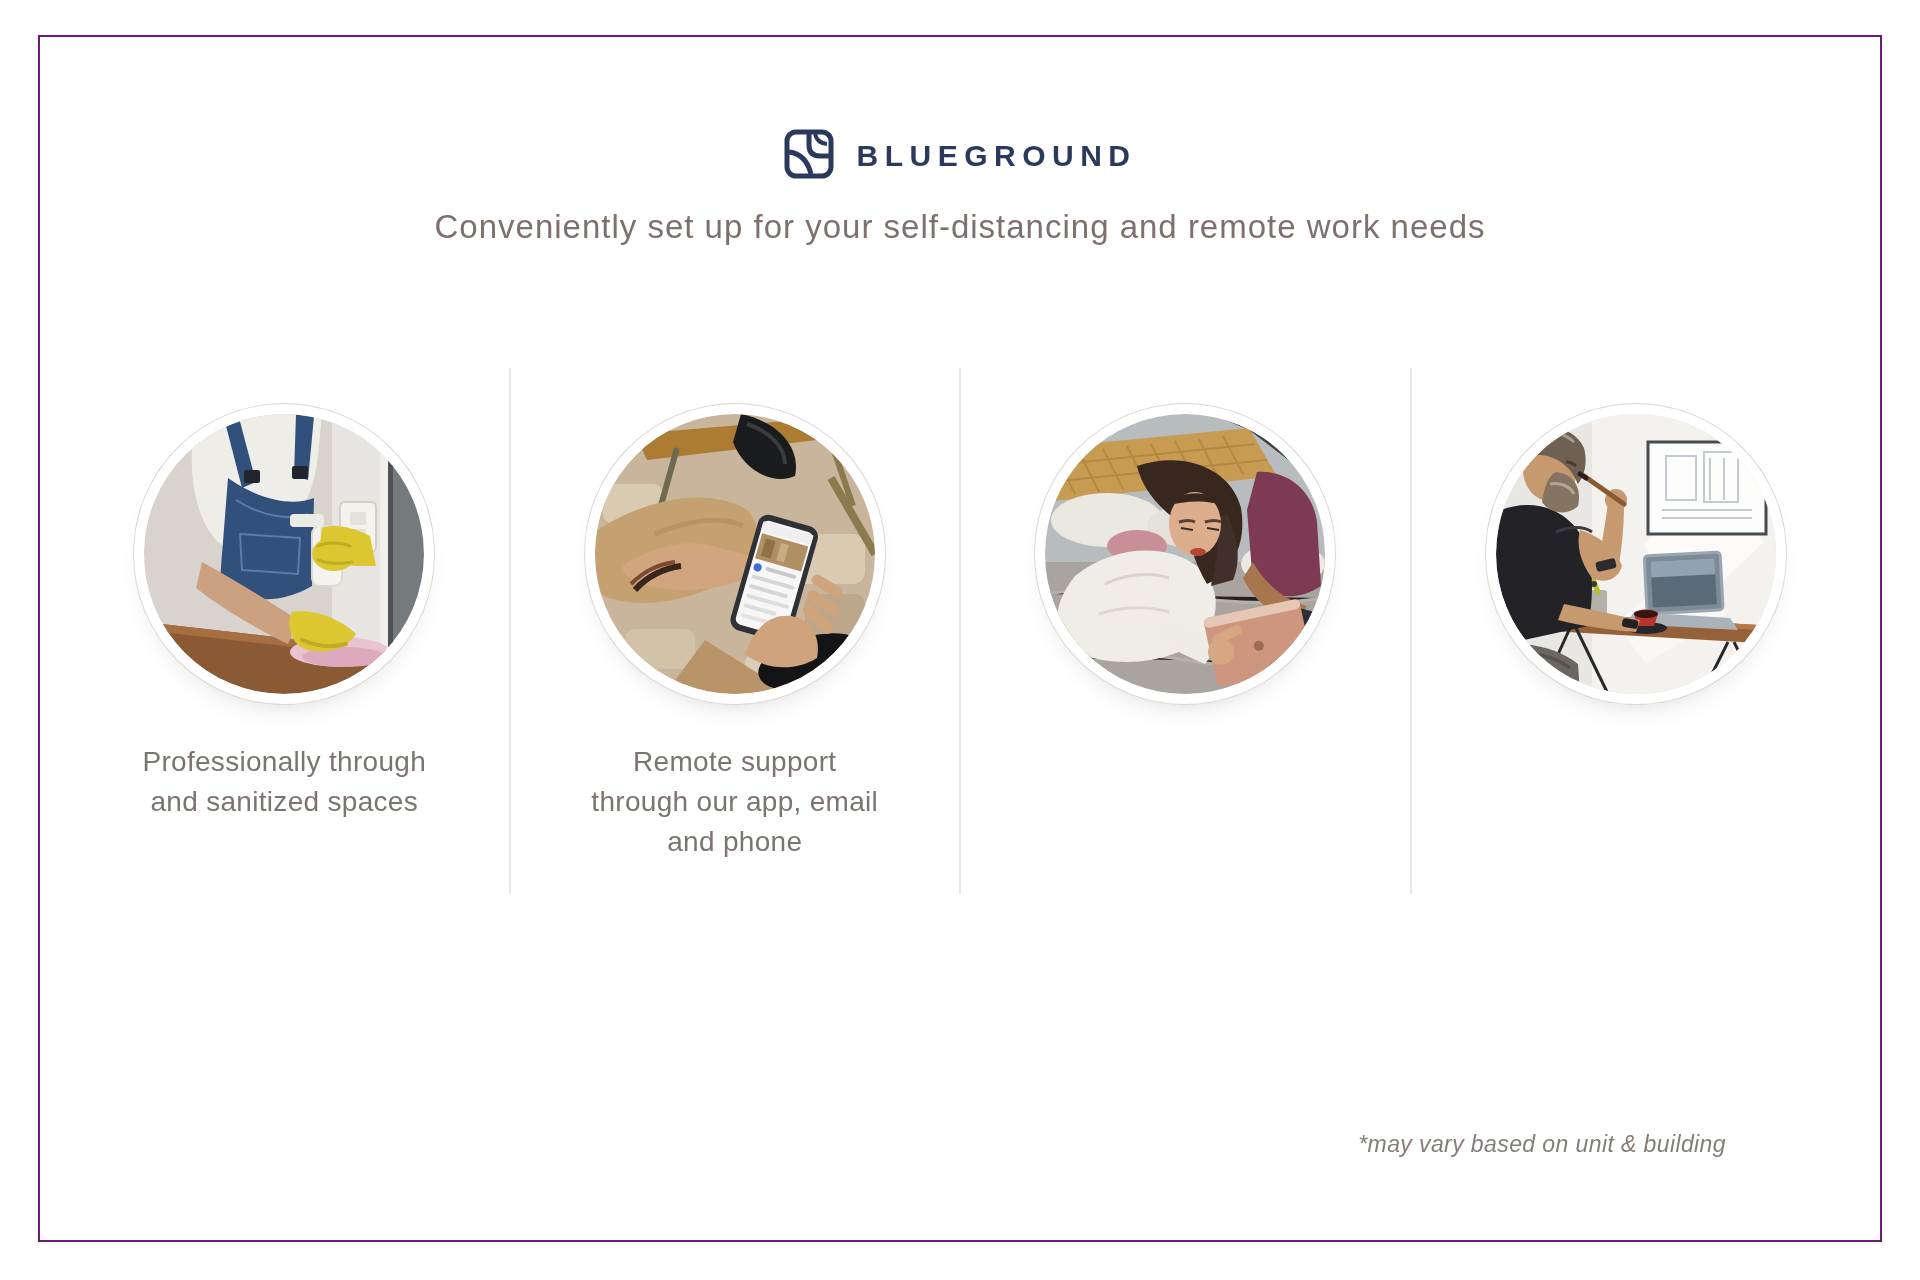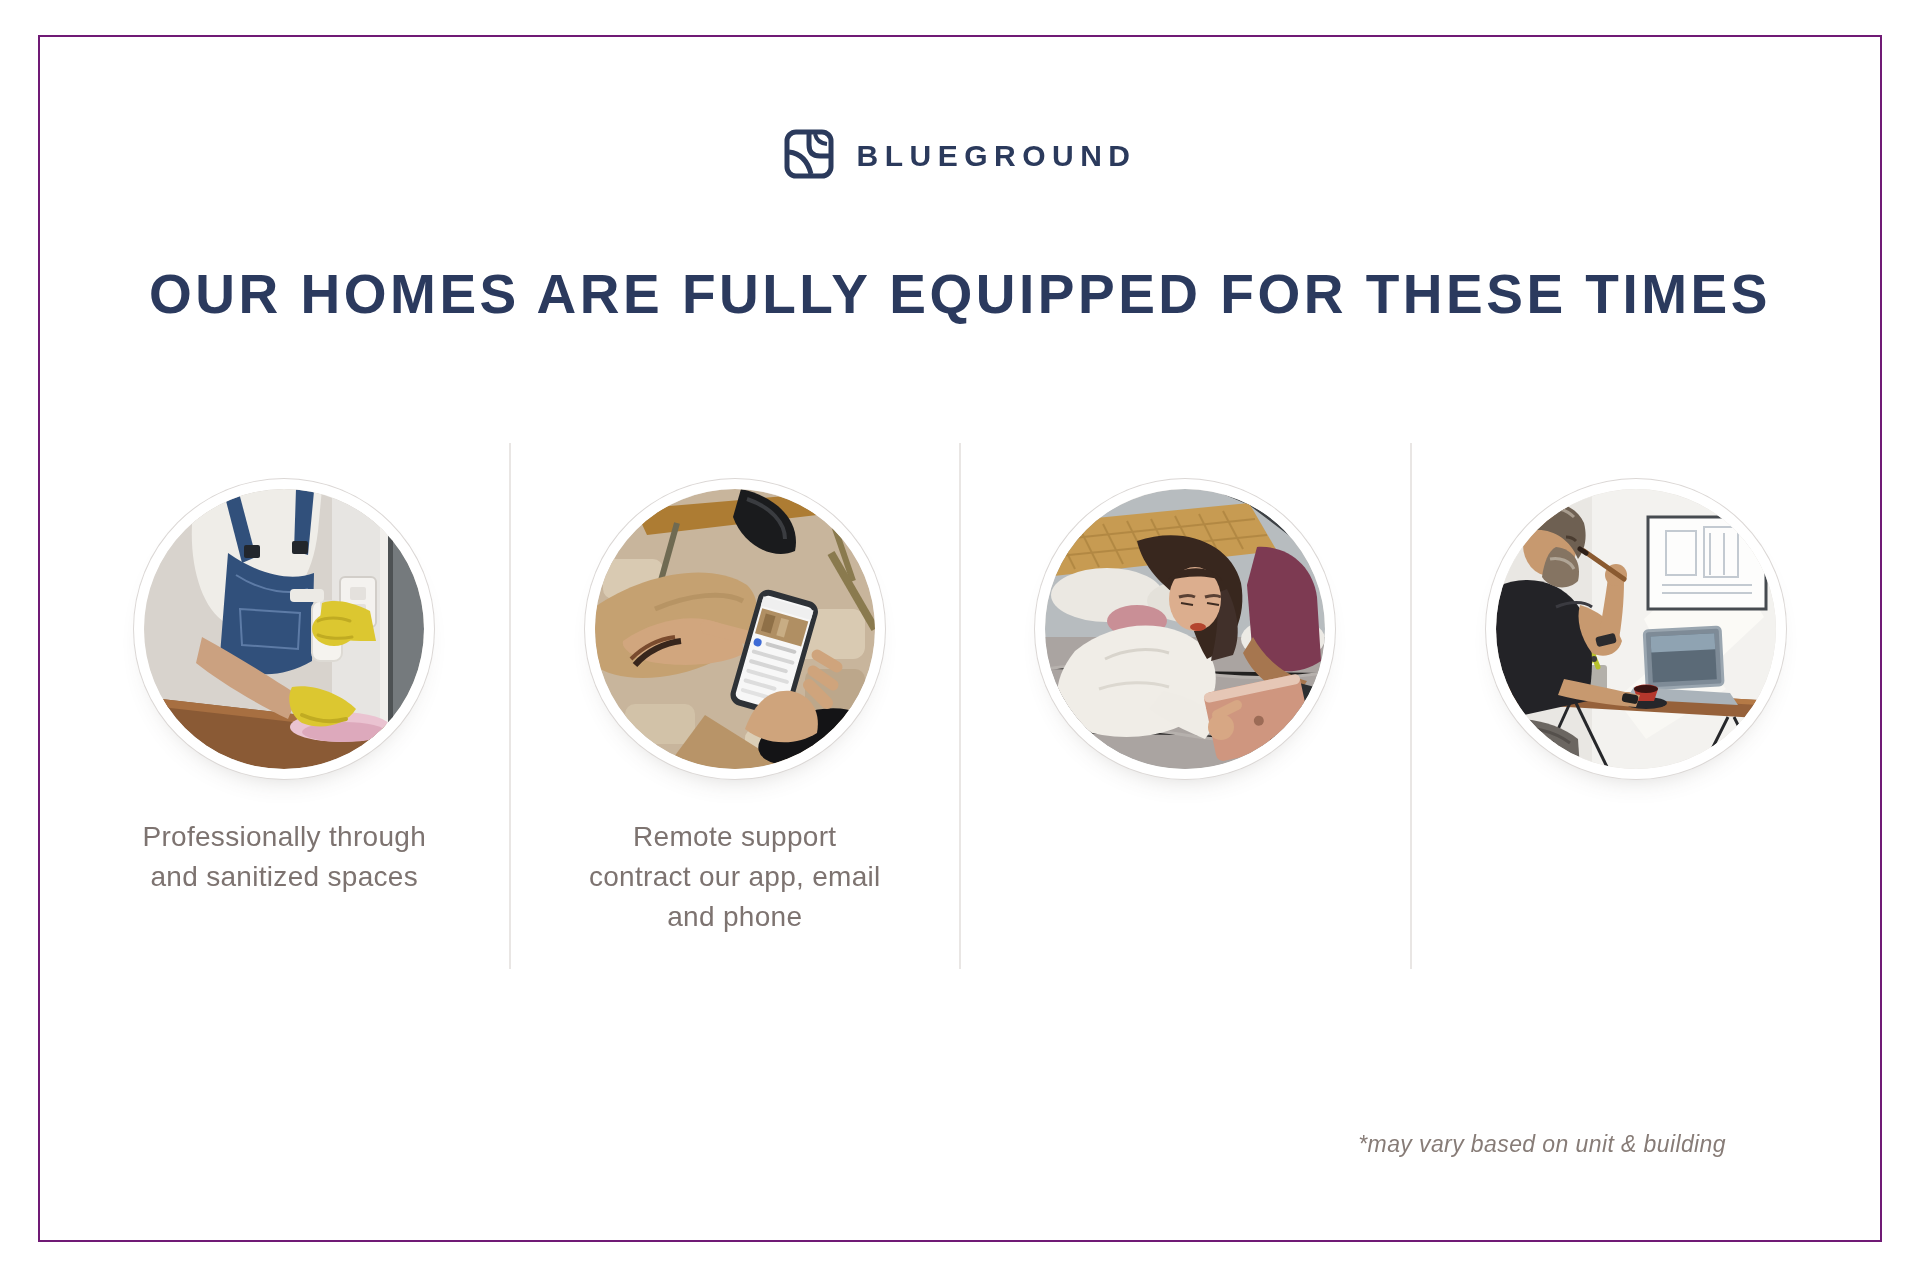--- a/index.html
+++ b/index.html
@@ -60,21 +60,21 @@
   <div class="logo-row">
     <svg class="logo-mark" viewBox="0 0 50 50">
       <rect x="3" y="3" width="44" height="44" rx="9" fill="none" stroke="#2b3a5c" stroke-width="5"></rect>
       <path d="M25,5 L25,16 Q25,27 36,27 L45,27" fill="none" stroke="#2b3a5c" stroke-width="5"></path>
       <path d="M5,23 Q22,25 27,45" fill="none" stroke="#2b3a5c" stroke-width="5"></path>
       <path d="M31,5 Q33,14 43,15" fill="none" stroke="#2b3a5c" stroke-width="4"></path>
     </svg>
     <span class="logo-word">BLUEGROUND</span>
   </div>
 
-  <h1 class="headline">OUR HOMES ARE FULLY EQUIPPED FOR THESE TIMES</h1>
+  <p class="subheadline">Conveniently set up for your self-distancing and remote work needs</p>
 
   <div class="features">
 
     <section class="feature">
       <div class="photo-circle">
         <svg viewBox="0 0 280 280">
           <defs>
               <clipPath id="c1">
                 <circle cx="140" cy="140" r="140"></circle>
               </clipPath>
@@ -166,21 +166,21 @@
               <rect x="157" y="206" width="40" height="4" rx="2" fill="#e2e2e2"></rect>
             </g>
             <path d="M150,240 C160,212 176,200 196,202 C216,206 226,222 222,244 C200,258 170,256 150,240 Z" fill="#cfa47c"></path>
             <path d="M214,196 L232,214" stroke="#cfa47c" stroke-width="12" stroke-linecap="round"></path>
             <path d="M218,182 L238,196" stroke="#cfa47c" stroke-width="11" stroke-linecap="round"></path>
             <path d="M222,166 L242,178" stroke="#cfa47c" stroke-width="11" stroke-linecap="round"></path>
           </g>
         </svg>
       </div>
       <p class="caption">Remote support
-contract our app, email
+through our app, email
 and phone</p>
     </section>
 
     <div class="vdiv"></div>
 
     <section class="feature">
       <div class="photo-circle">
         <svg viewBox="0 0 280 280">
           <defs>
               <clipPath id="c3">

